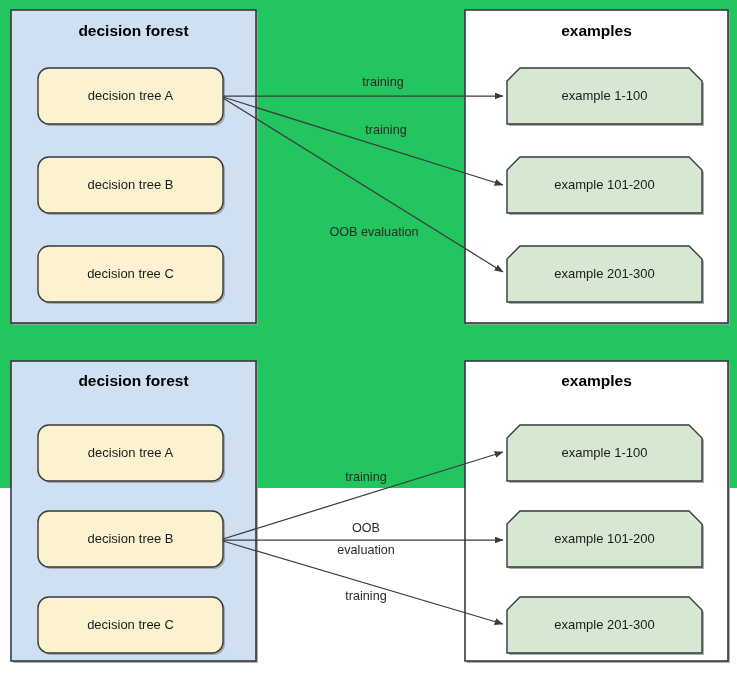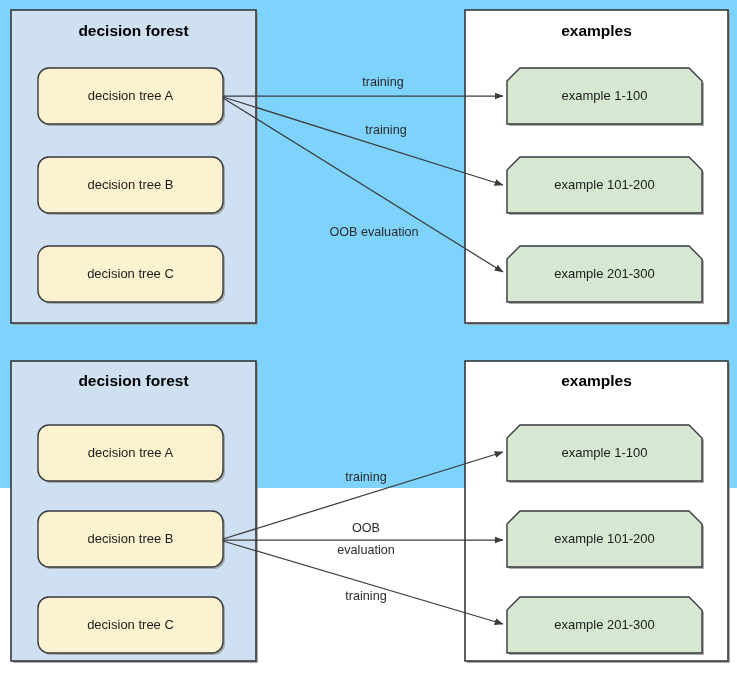--- a/index.html
+++ b/index.html
@@ -10,21 +10,21 @@
   body {
     width: 737px;
     height: 685px;
     font-family: "Liberation Sans", sans-serif;
     overflow: hidden;
   }
   #stage {
     position: relative;
     width: 737px;
     height: 488px;
-    background: #7dd3fc;
+    background: #22c55e;
   }
   svg.diagram {
     display: block;
     width: 737px;
     height: 685px;
   }
   .panel-fill-forest { fill: #cfe0f3; stroke: #36393d; stroke-width: 1.6; }
   .panel-fill-examples { fill: #ffffff; stroke: #36393d; stroke-width: 1.6; }
   .tree-box { fill: #fdf2cf; stroke: #36393d; stroke-width: 1.4; }
   .example-box { fill: #d6e8d2; stroke: #36393d; stroke-width: 1.4; }

